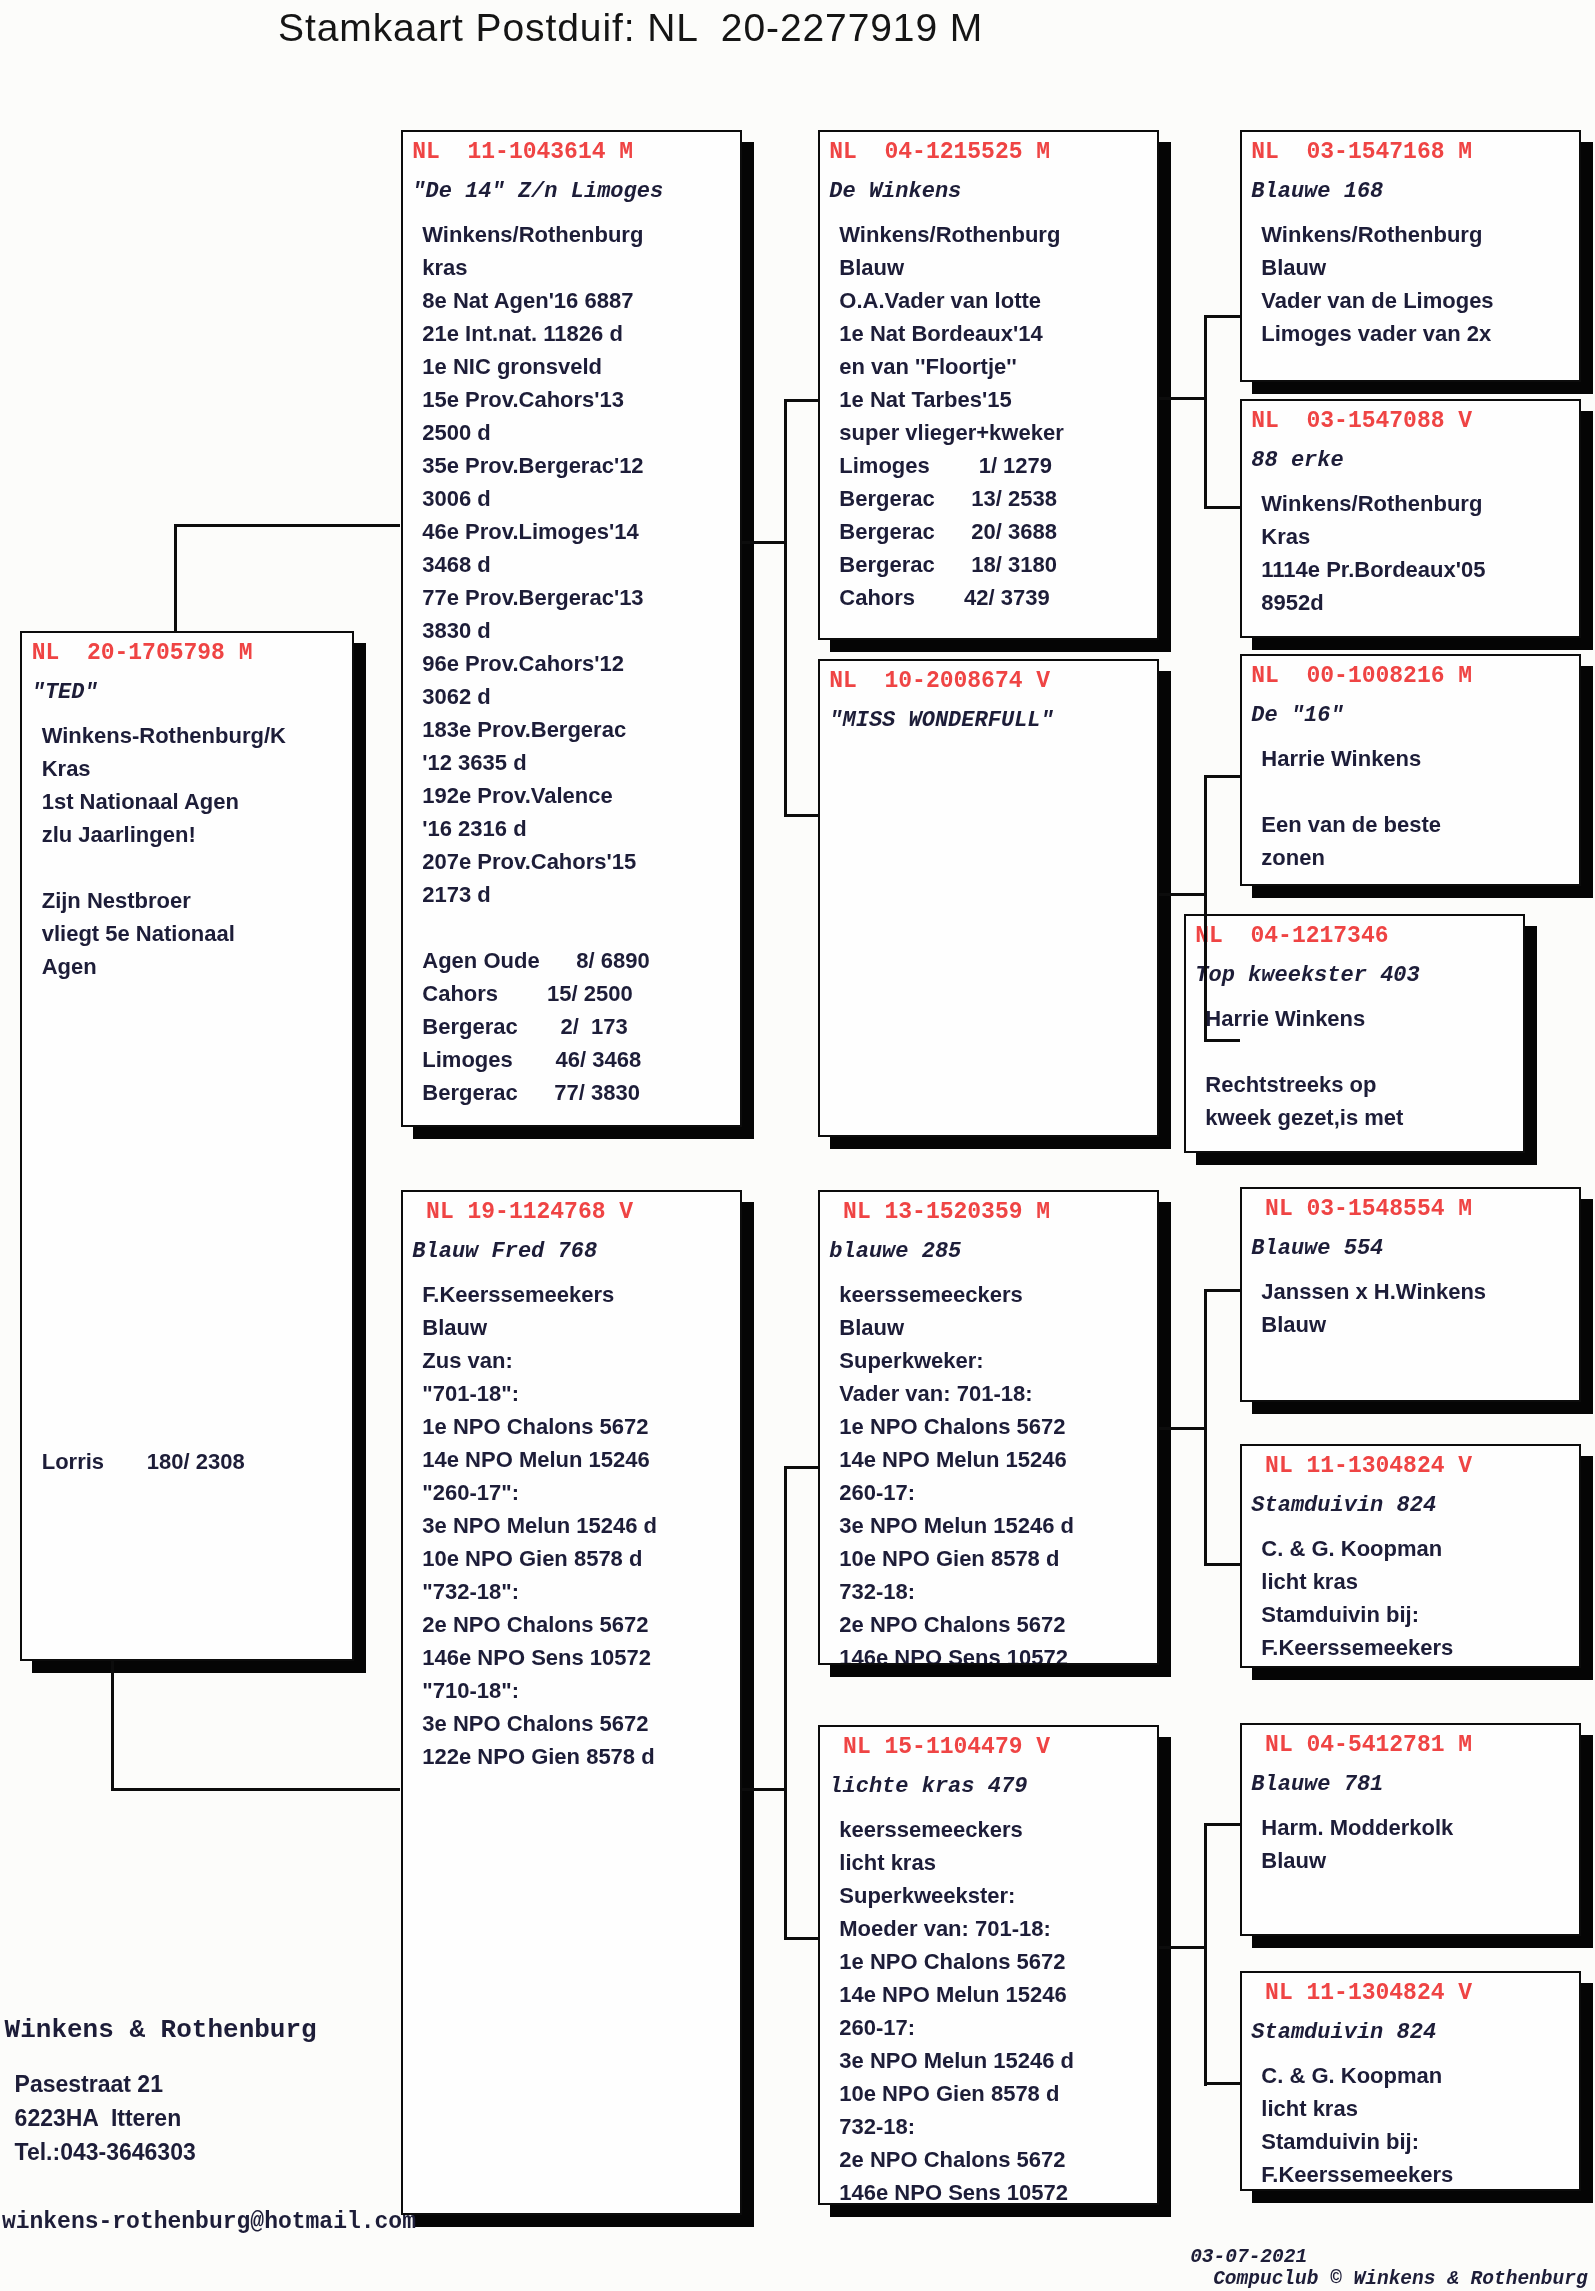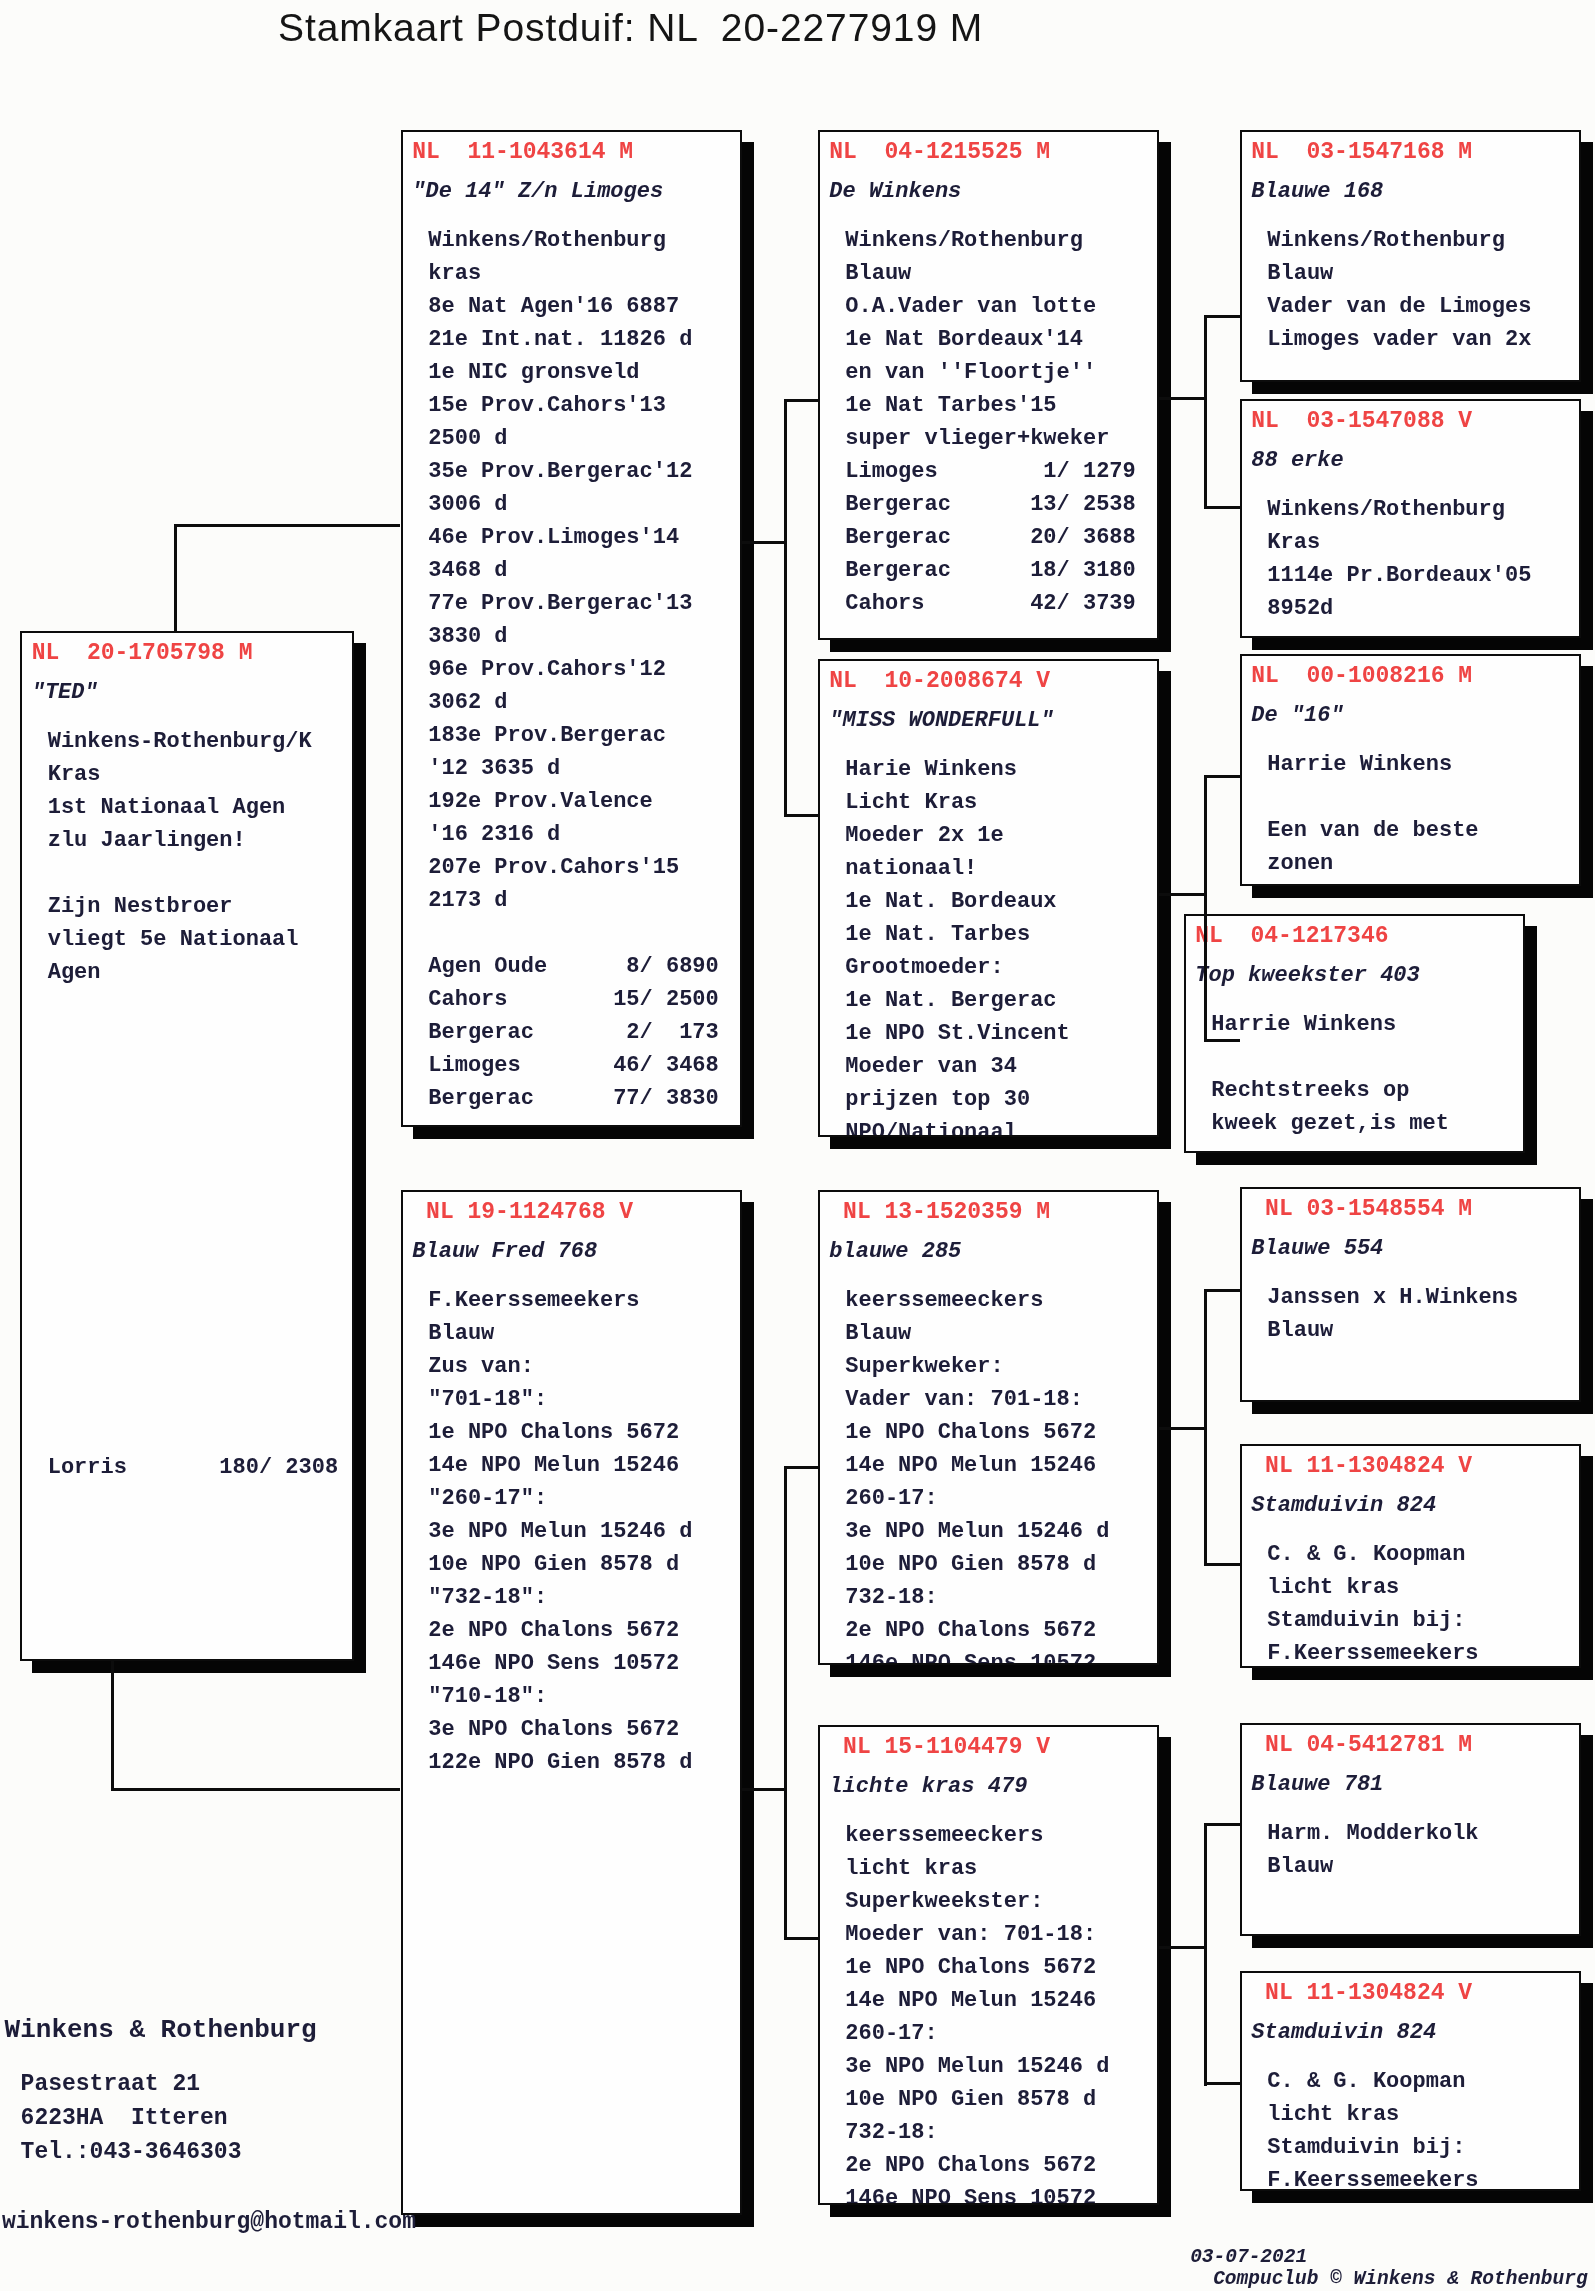--- a/index.html
+++ b/index.html
@@ -39,23 +39,23 @@
     margin-top:9.3px;
     padding:0 9.3px;
     font-size:22px;
     line-height:33px;
     font-weight:bold;
     font-style:italic;
     color:#1d1d38;
     white-space:pre;
   }
   .pbody{
-    margin:16px;
+    margin:10px;
     padding:0 9.3px;
-    font-family:Liberation Mono, monospace;
+    font-family:Liberation Sans, sans-serif;
     font-size:22px;
     line-height:33px;
     font-weight:bold;
     color:#1d1d38;
     white-space:pre;
   }
   .cline{
     position:absolute;
     background:#0c0c0c;
   }
@@ -197,32 +197,20 @@
 Limoges        1/ 1279
 Bergerac      13/ 2538
 Bergerac      20/ 3688
 Bergerac      18/ 3180
 Cahors        42/ 3739</pre>
   </div>
 
   <div class="box" style="left:818px;top:659px;width:341px;height:478px">
     <div class="ring">NL  10-2008674 V</div>
     <div class="pname">"MISS WONDERFULL"</div>
-    <pre class="pbody">Harie Winkens
-Licht Kras
-Moeder 2x 1e
-nationaal!
-1e Nat. Bordeaux
-1e Nat. Tarbes
-Grootmoeder:
-1e Nat. Bergerac
-1e NPO St.Vincent
-Moeder van 34
-prijzen top 30
-NPO/Nationaal</pre>
   </div>
 
   <div class="box" style="left:818px;top:1190px;width:341px;height:475px">
     <div class="ring"> NL 13-1520359 M</div>
     <div class="pname">blauwe 285</div>
     <pre class="pbody">keerssemeeckers
 Blauw
 Superkweker:
 Vader van: 701-18:
 1e NPO Chalons 5672

